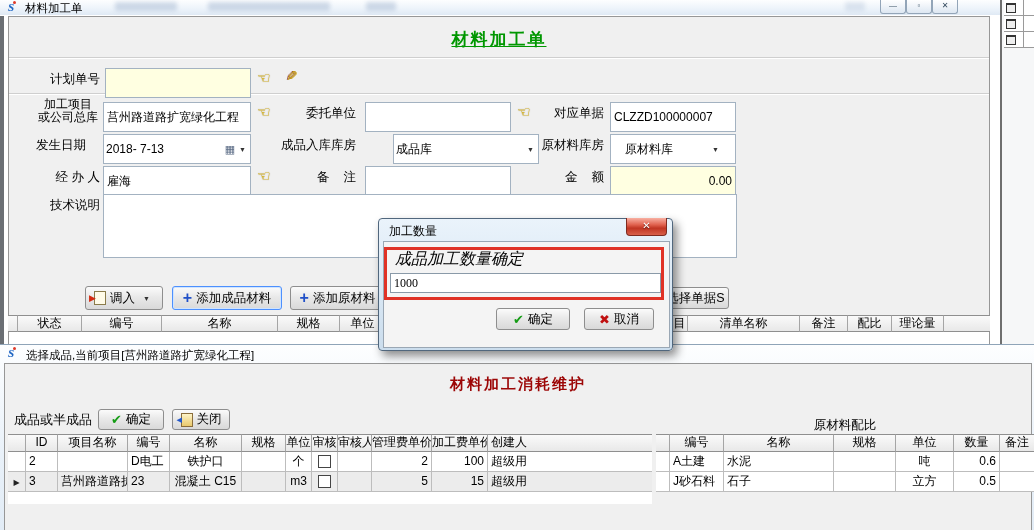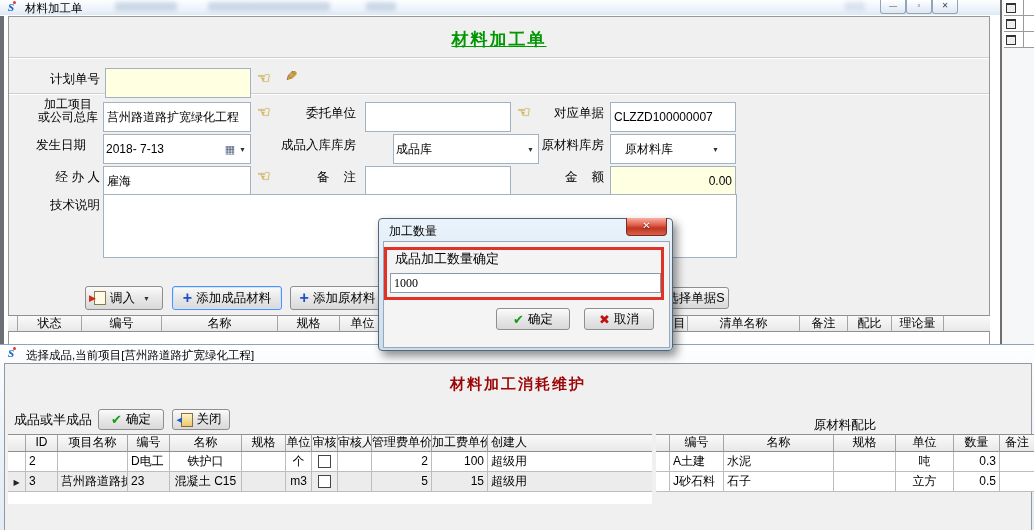--- a/index.html
+++ b/index.html
@@ -257,40 +257,40 @@
         <div class="th" style="width:58px;">单位</div>
         <div class="th" style="width:46px;">数量</div>
         <div class="th" style="flex:1;border-right:none;">备注</div>
       </div>
       <div class="grid-row">
         <div class="gc" style="width:14px;"></div>
         <div class="gc" style="width:54px;">A土建</div>
         <div class="gc" style="width:110px;">水泥</div>
         <div class="gc" style="width:62px;"></div>
         <div class="gc ctr" style="width:58px;">吨</div>
-        <div class="gc num" style="width:46px;">0.3</div>
+        <div class="gc num" style="width:46px;">0.6</div>
         <div class="gc" style="flex:1;border-right:none;"></div>
       </div>
       <div class="grid-row">
         <div class="gc" style="width:14px;"></div>
         <div class="gc" style="width:54px;">J砂石料</div>
         <div class="gc" style="width:110px;">石子</div>
         <div class="gc" style="width:62px;"></div>
         <div class="gc ctr" style="width:58px;">立方</div>
         <div class="gc num" style="width:46px;">0.5</div>
         <div class="gc" style="flex:1;border-right:none;"></div>
       </div>
     </div>
   </div>
 
   <div id="dlg">
     <span class="abs" style="left:10px;top:4px;font-size:12px;">加工数量</span>
     <span class="dclose">✕</span>
     <div class="content"></div>
-    <div class="abs flabel" style="left:16px;top:33px;font-size:13px;">成品加工数量确定</div>
+    <div class="abs flabel" style="left:16px;top:33px;font-size:16px;font-style:italic;">成品加工数量确定</div>
     <input class="abs txt" style="left: 11px; top: 54px; width: 271px; height: 20px; border-color: rgb(138, 154, 168); font-family: Liberation Serif, serif;" value="1000">
     <div class="abs annot" style="left:5px;top:28px;width:280px;height:53px;"></div>
     <div class="abs win-btn" style="left:117px;top:89px;width:74px;height:22px;">
       <span class="check">✔</span>
       <span>确定</span>
     </div>
     <div class="abs win-btn" style="left:205px;top:89px;width:70px;height:22px;">
       <span class="xmark">✖</span>
       <span>取消</span>
     </div>

